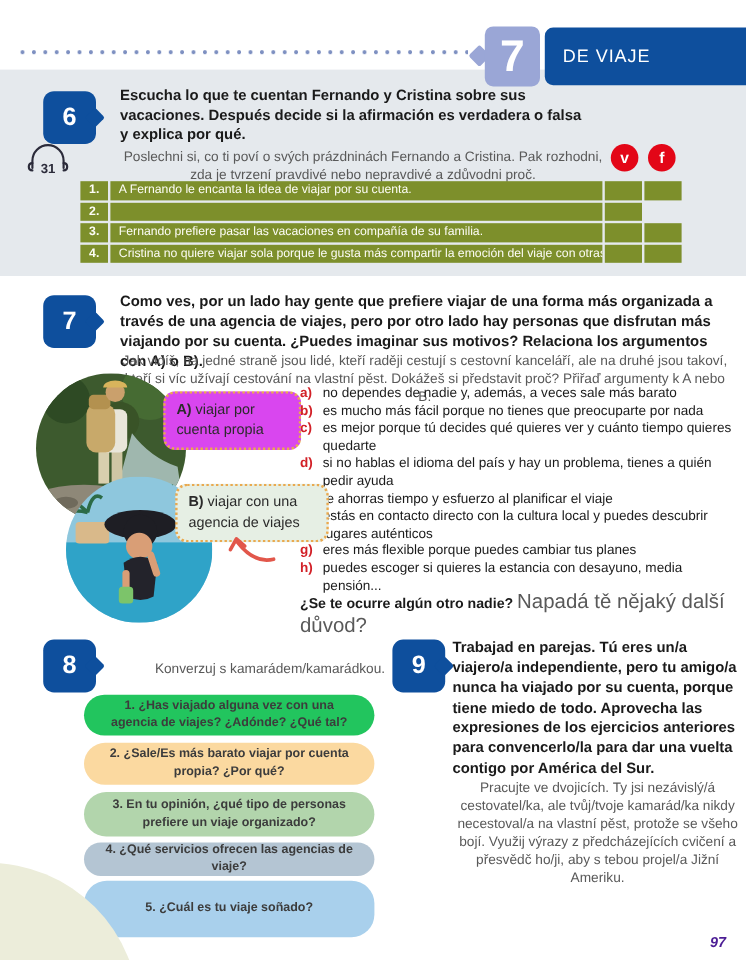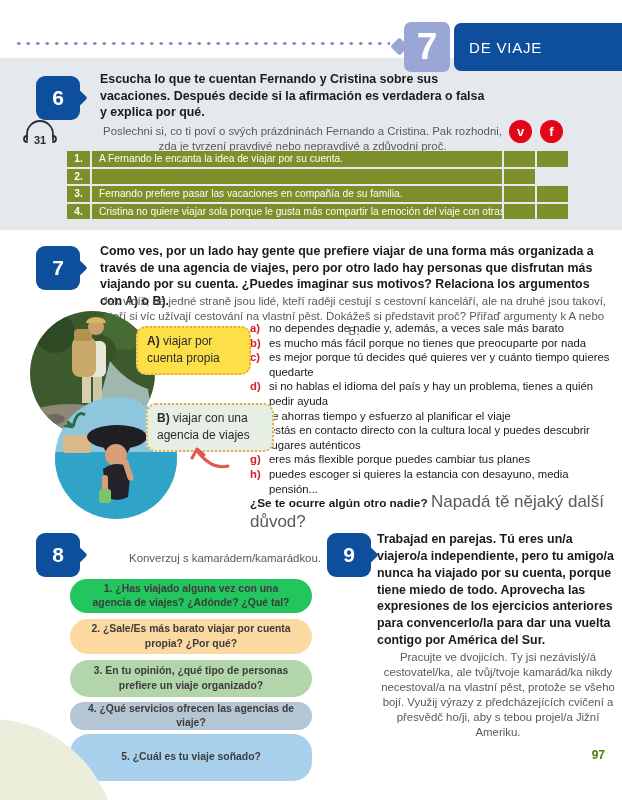--- a/index.html
+++ b/index.html
@@ -37,21 +37,21 @@
   .srow{display:grid;grid-template-columns:23px 1fr 31px 31px;column-gap:2px;height:15.5px;}
   .srow>div{background:#7d8f2b;color:#fdfdf6;font-size:10.2px;line-height:15.5px;}
   .snum{text-align:center;font-weight:bold;}
   .stxt{padding-left:7px;white-space:nowrap;overflow:hidden;}
   
   .photoA{position:absolute;left:30px;top:311px;width:125px;height:125px;border-radius:50%;overflow:hidden;}
   .photoB{position:absolute;left:55px;top:397px;width:122px;height:122px;border-radius:50%;overflow:hidden;z-index:3;}
   .optlabel{position:absolute;border:2px dotted #eaa94f;border-radius:10px;font-size:12px;
       line-height:1.45;padding:5px 9px;z-index:4;color:#2b2b2b;}
   .optlabel b{font-weight:bold;}
-  .labelA{left:136px;top:326px;width:93px;background:#fde047;}
+  .labelA{left:136px;top:326px;width:93px;background:#d946ef;}
   .labelB{left:146px;top:403px;width:106px;background:#e6efe4;}
   .red-arrow{position:absolute;left:184px;top:438px;z-index:5;}
   
   .args{position:absolute;left:250px;top:321px;width:362px;}
   .arg{display:flex;font-size:11.3px;line-height:14.6px;}
   .arg .letter{flex:none;width:19px;font-weight:bold;color:#d22027;}
   .arg .txt{flex:1;color:#1a1a1a;}
   .followup{position:absolute;left:250px;top:492px;width:370px;font-size:11.8px;}
   .followup .q{font-weight:bold;color:#1a1a1a;}
   .followup .c{color:#595959;font-size:17px;}
@@ -61,21 +61,21 @@
       font-weight:bold;font-size:10.4px;line-height:1.35;color:#3c3c3c;padding:4px 16px;
       box-sizing:border-box;}
   .pill1{background:#22c55e;height:34px;}
   .pill2{background:#fbd9a0;height:35px;margin-top:6px;}
   .pill3{background:#b2d5ac;height:37px;margin-top:6px;}
   .pill4{background:#b4c5d3;height:28px;margin-top:5px;}
   .pill5{background:#a9d0ec;height:47px;margin-top:4px;}
   
   .corner-circle{position:absolute;left:-136px;top:719px;width:252px;height:252px;
       border-radius:50%;background:#ecedda;}
-  .pagenum{position:absolute;right:17px;top:748px;font-weight:bold;font-size:12px;color:#4d7c0f;}
+  .pagenum{position:absolute;right:17px;top:778px;font-weight:bold;font-size:12px;color:#4c1d95;font-style:italic;}
 </style>
 </head>
 <body>
 
 <div class="page">
 
   <div class="gray-band"></div>
 
   <div class="dots"></div>
   <div class="unit-notch"></div>

